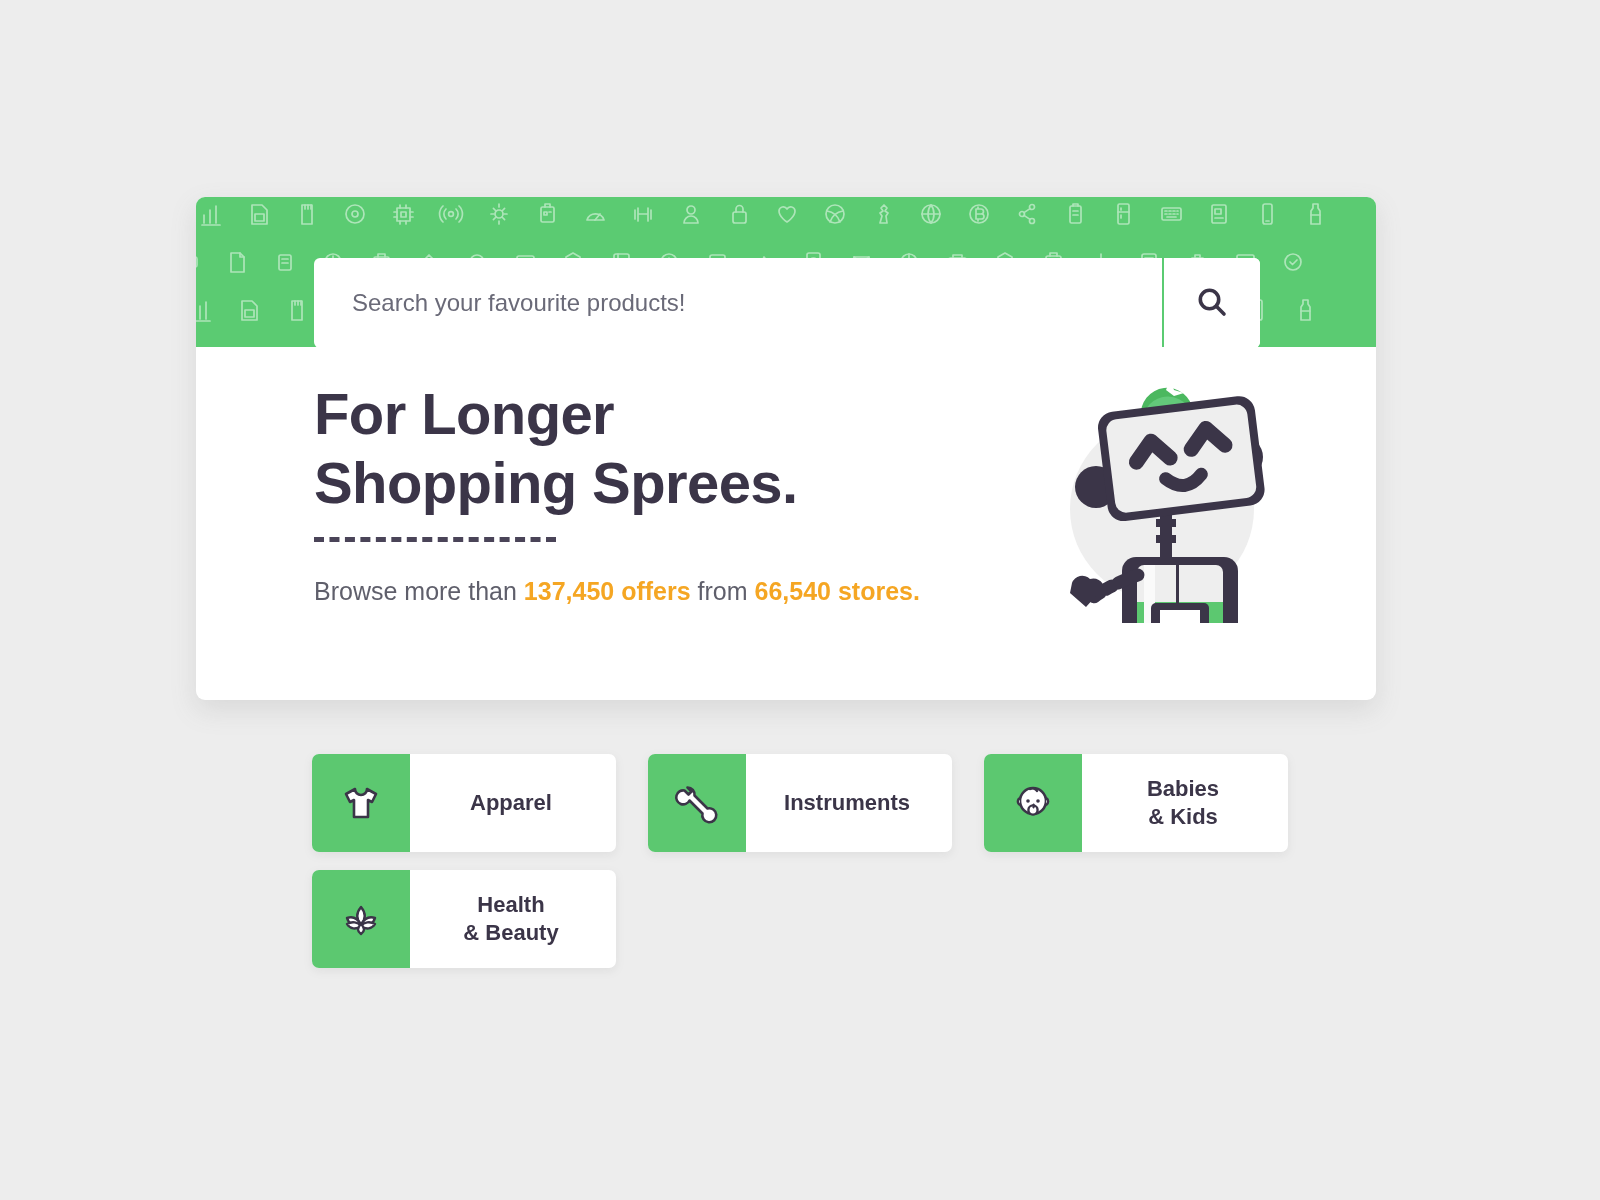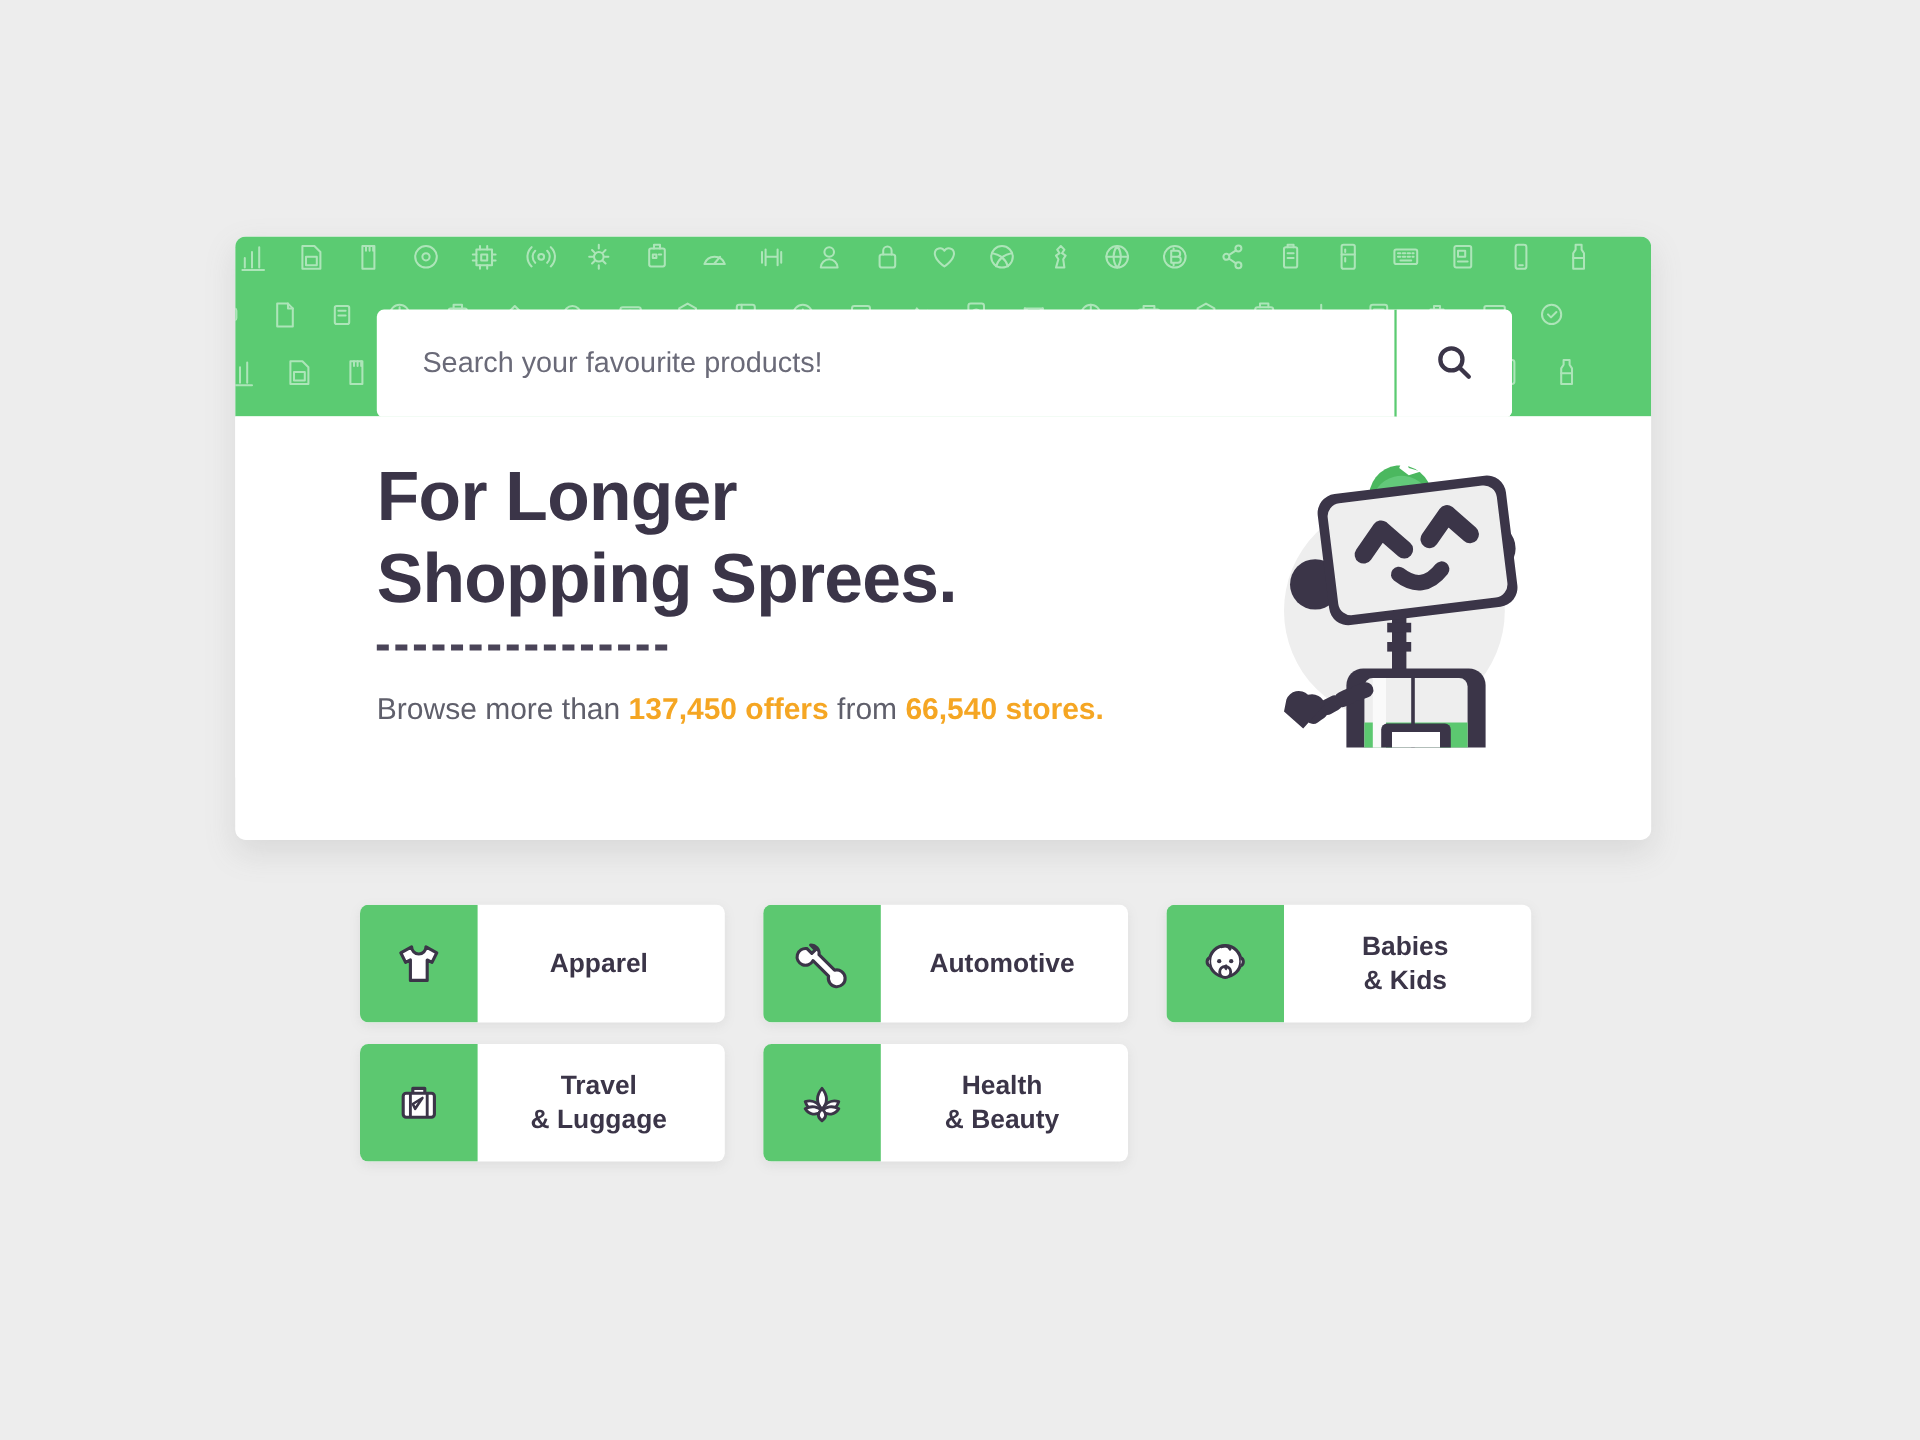--- a/index.html
+++ b/index.html
@@ -115,21 +115,21 @@
     right: 86px;
     top: 10px;
     width: 280px;
     height: 270px;
   }
   .robot-holder svg { display: block; }
 
   
   .cards-area {
     position: absolute;
-    left: 300px;
+    left: 312px;
     top: 754px;
     width: 976px;
     display: grid;
     grid-template-columns: repeat(3, 304px);
     grid-column-gap: 32px;
     grid-row-gap: 18px;
   }
   .cat-card {
     height: 98px;
     display: flex;
@@ -483,55 +483,41 @@
   <div class="cat-card">
     <div class="cat-tile">
       <span>
         <svg width="46" height="46" viewBox="0 0 46 46" aria-hidden="true">
           <g fill="#ffffff" stroke="#3b3548" stroke-width="2.6" stroke-linejoin="round">
             <path d="M13.5 7.5 l4 4 l-3 3 l-4 -4 a7 7 0 1 0 5 10 l13 13 a7 7 0 1 0 5 -5 l-13 -13 a7 7 0 0 0 -7 -8z"></path>
           </g>
         </svg>
       </span>
     </div>
-    <div class="cat-label">Automotive</div>
+    <div class="cat-label">Instruments</div>
   </div>
 
   <div class="cat-card">
     <div class="cat-tile">
       <span>
         <svg width="46" height="46" viewBox="0 0 46 46" aria-hidden="true">
           <path d="M23 8 a13 13 0 0 1 13 13 a13 13 0 0 1 -13 13 a13 13 0 0 1 -13 -13 a13 13 0 0 1 13 -13z" fill="#ffffff" stroke="#3b3548" stroke-width="2.6"></path>
           <path d="M10 18 a4 4 0 0 0 0 7M36 18 a4 4 0 0 1 0 7" fill="#ffffff" stroke="#3b3548" stroke-width="2.6"></path>
           <path d="M20 9 a5 5 0 0 1 7 2" fill="none" stroke="#3b3548" stroke-width="2.4" stroke-linecap="round"></path>
           <circle cx="18" cy="21" r="1.8" fill="#3b3548"></circle>
           <circle cx="28" cy="21" r="1.8" fill="#3b3548"></circle>
           <circle cx="23" cy="30" r="4.6" fill="#ffffff" stroke="#3b3548" stroke-width="2.4"></circle>
           <path d="M23 28 a3 3 0 0 0 0 -4" fill="none" stroke="#3b3548" stroke-width="2.2"></path>
         </svg>
       </span>
     </div>
     <div class="cat-label">Babies
 &amp; Kids</div>
   </div>
 
-  <div class="cat-card">
-    <div class="cat-tile">
-      <span>
-        <svg width="46" height="46" viewBox="0 0 46 46" aria-hidden="true">
-          <path d="M18 11 h10 v5 h-10z" fill="#ffffff" stroke="#3b3548" stroke-width="2.6" stroke-linejoin="round"></path>
-          <rect x="10" y="15" width="26" height="20" rx="2.5" fill="#ffffff" stroke="#3b3548" stroke-width="2.6"></rect>
-          <path d="M16 15v20M30 15v20" stroke="#3b3548" stroke-width="2.4"></path>
-          <path d="M26 19 l-6 9 l-2 -4z" fill="#ffffff" stroke="#3b3548" stroke-width="2.2" stroke-linejoin="round"></path>
-        </svg>
-      </span>
-    </div>
-    <div class="cat-label">Travel
-&amp; Luggage</div>
-  </div>
 
   <div class="cat-card">
     <div class="cat-tile">
       <span>
         <svg width="46" height="46" viewBox="0 0 46 46" aria-hidden="true">
           <g fill="#ffffff" stroke="#3b3548" stroke-width="2.4" stroke-linejoin="round">
             <path d="M23 11 c5 6 5 12 0 18 c-5 -6 -5 -12 0 -18z"></path>
             <path d="M23 29 c-7 2 -12 -1 -14 -7 c6 -2 11 1 14 7z"></path>
             <path d="M23 29 c7 2 12 -1 14 -7 c-6 -2 -11 1 -14 7z"></path>
             <path d="M23 30 c-5 4 -11 3 -14 -2 c5 -3 11 -2 14 2z"></path>

